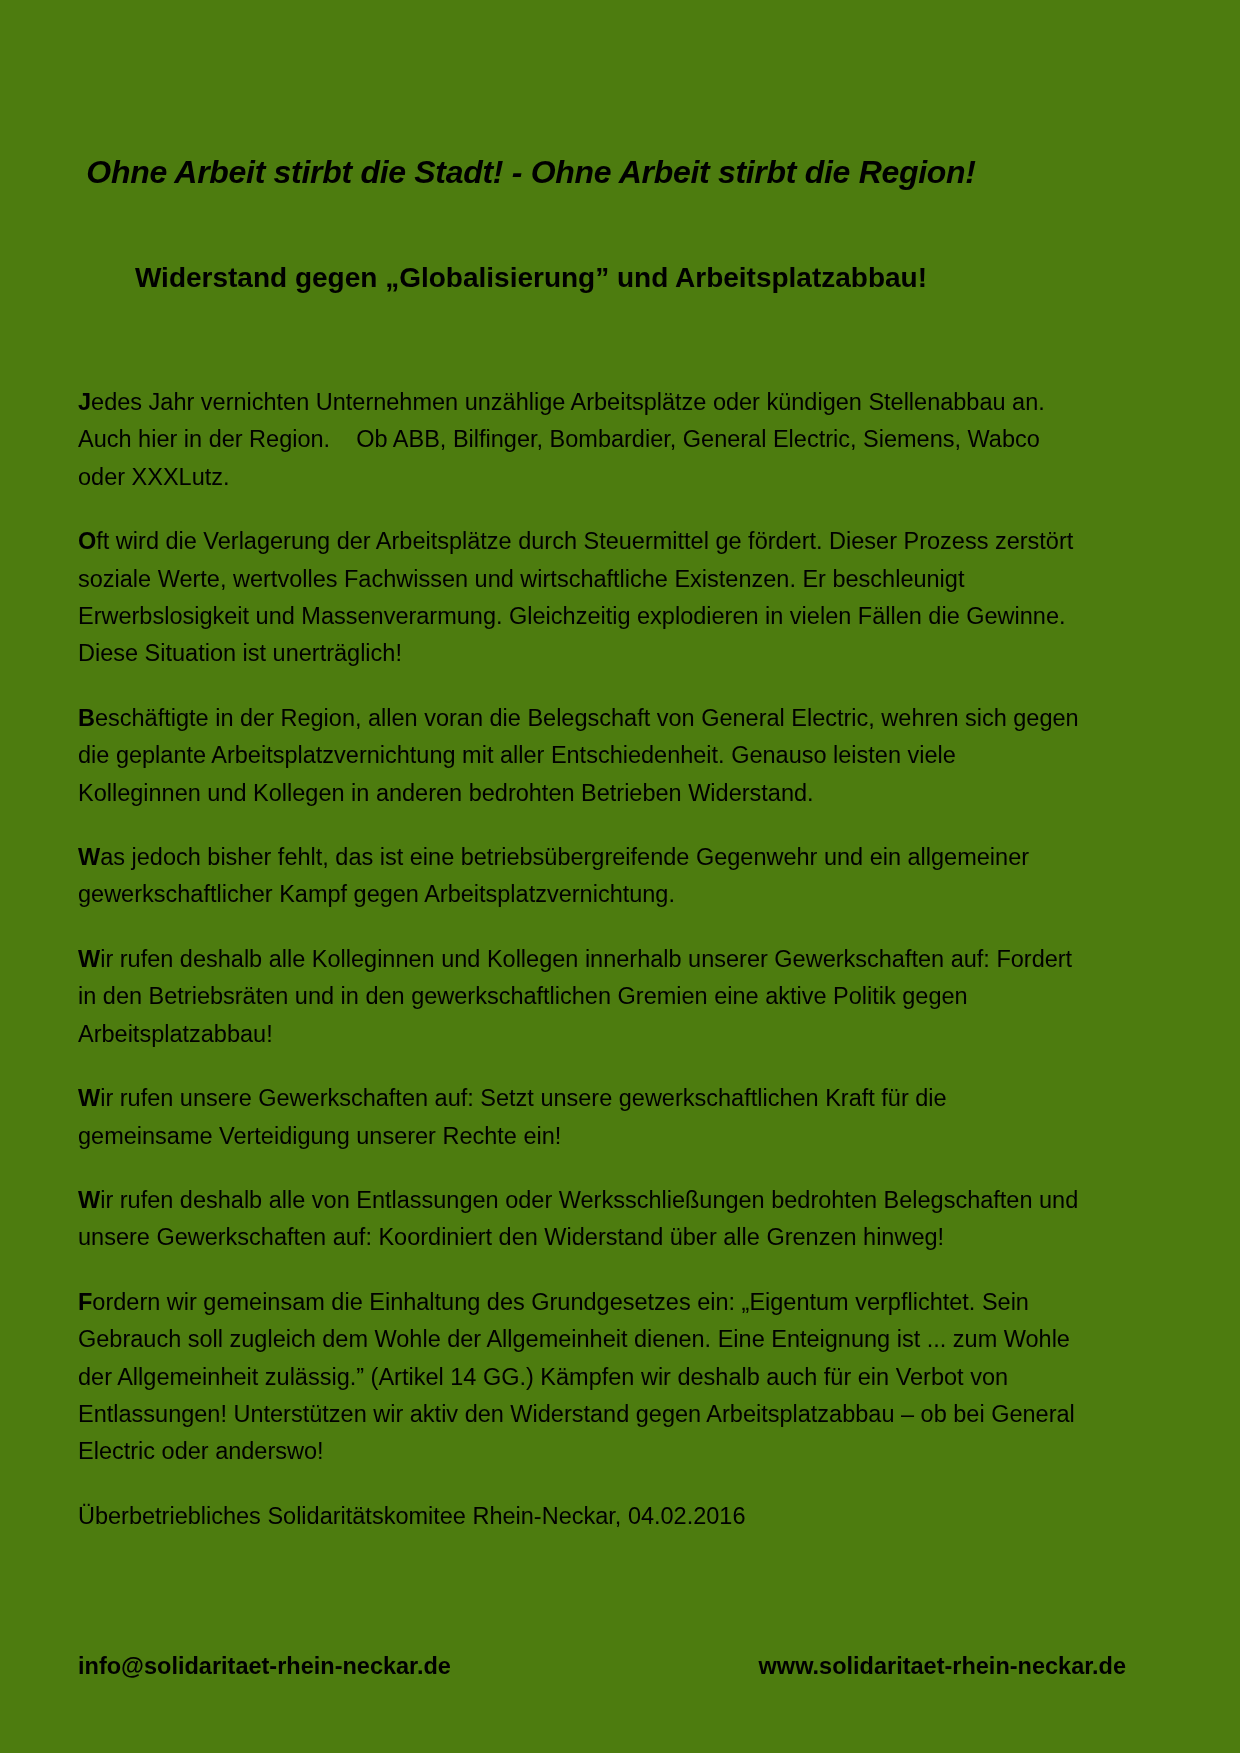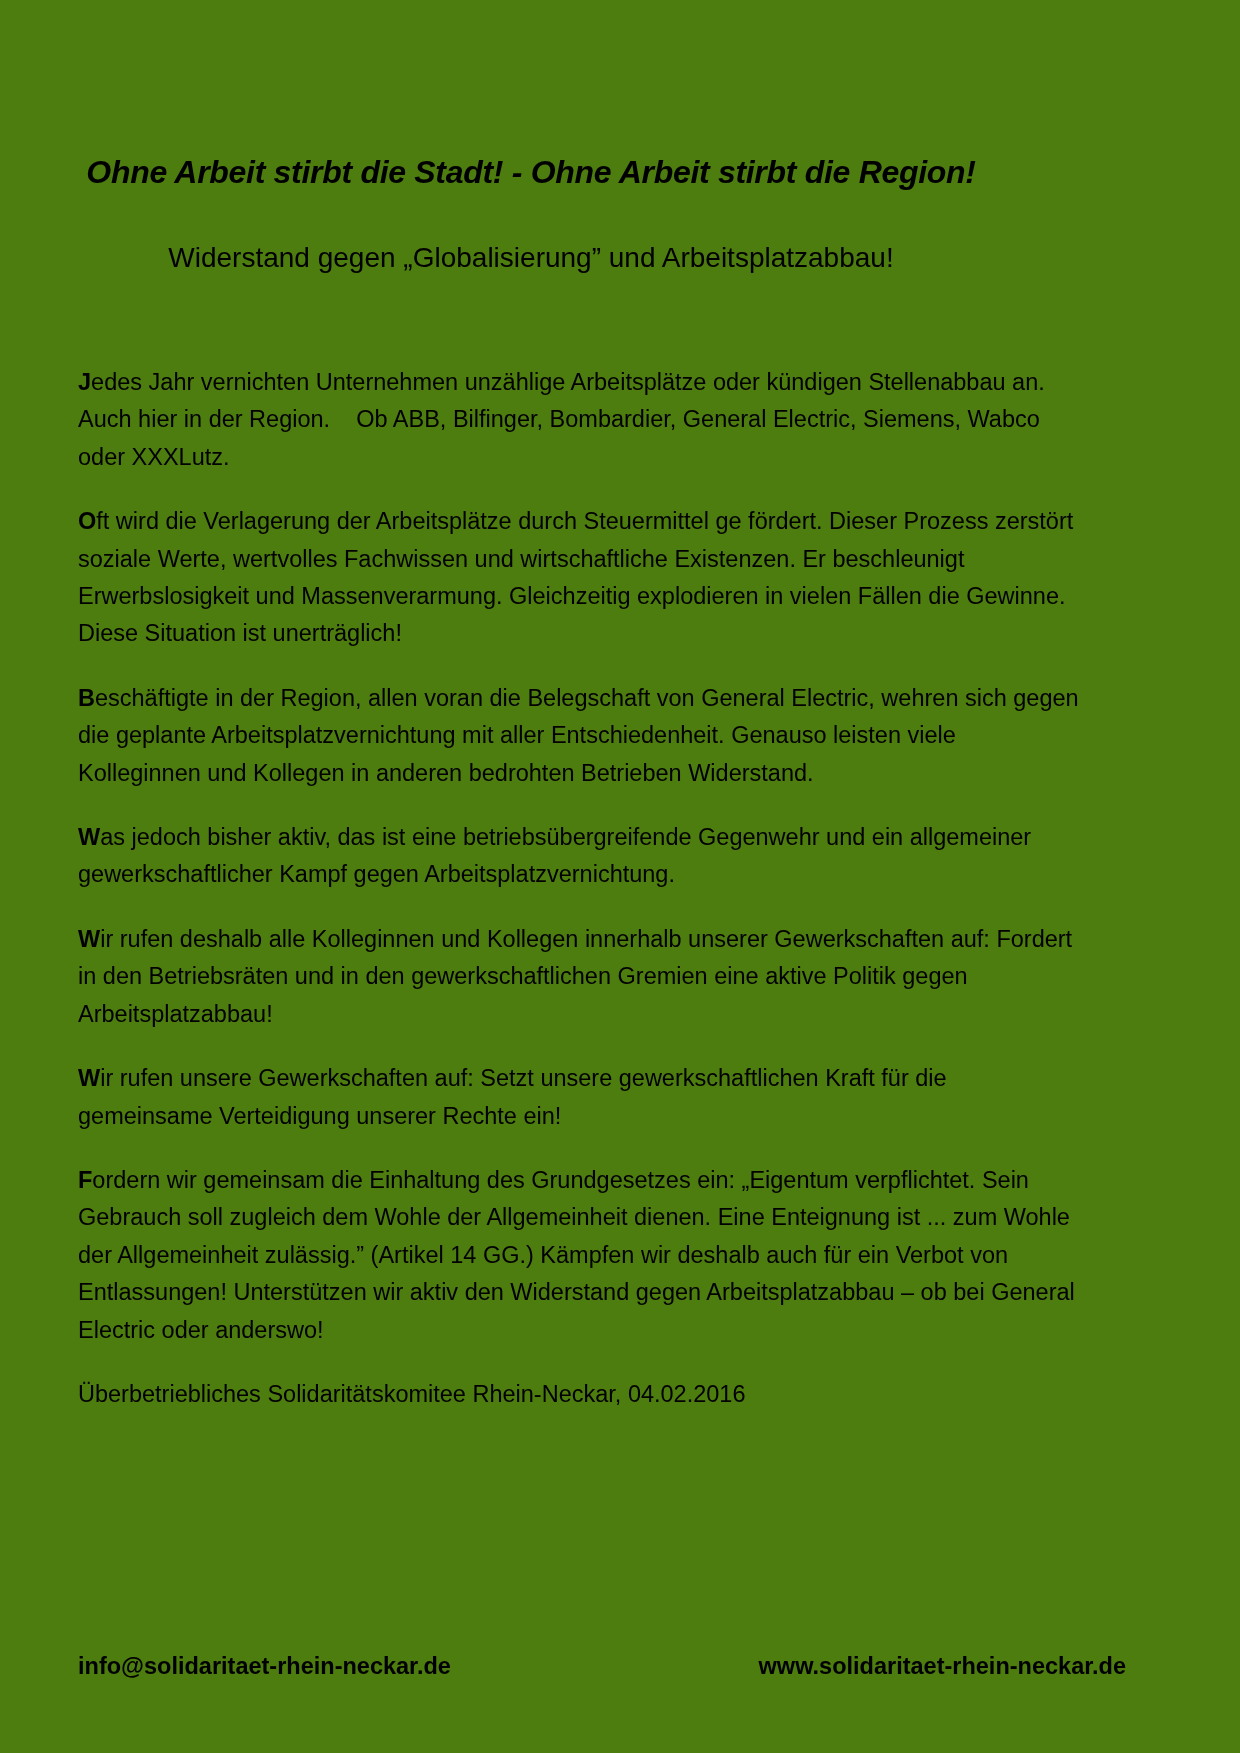--- a/index.html
+++ b/index.html
@@ -27,26 +27,26 @@
     width: 906px;
     text-align: center;
     font-size: 32px;
     line-height: 40px;
     font-weight: bold;
     font-style: italic;
     white-space: nowrap;
     letter-spacing: -0.3px;
   }
   .doc-subtitle {
-    margin-top: 48px;
+    margin-top: 68px;
     width: 906px;
     text-align: center;
     font-size: 28px;
     line-height: 36px;
-    font-weight: normal;
+    font-weight: bold;
   }
   .body-text {
     margin-top: 88px;
     width: 1005px;
   }
   .para {
     margin: 0 0 27px 0;
     font-size: 23.5px;
     line-height: 37.4px;
     letter-spacing: 0;
@@ -75,23 +75,24 @@
 <body>
 
 <div class="page">
   <div class="content">
     <div class="doc-title">Ohne Arbeit stirbt die Stadt! - Ohne Arbeit stirbt die Region!</div>
     <div class="doc-subtitle">Widerstand gegen „Globalisierung” und Arbeitsplatzabbau!</div>
     <div class="body-text">
         <p class="para">Jedes Jahr vernichten Unternehmen unzählige Arbeitsplätze oder kündigen Stellenabbau an. Auch hier in der Region.&nbsp;&nbsp;&nbsp; Ob ABB, Bilfinger, Bombardier, General Electric, Siemens, Wabco oder XXXLutz.</p>
         <p class="para">Oft wird die Verlagerung der Arbeitsplätze durch Steuermittel ge fördert. Dieser Prozess zerstört soziale Werte, wertvolles Fachwissen und wirtschaftliche Existenzen. Er beschleunigt Erwerbslosigkeit und Massenverarmung. Gleichzeitig explodieren in vielen Fällen die Gewinne. Diese Situation ist unerträglich!</p>
         <p class="para">Beschäftigte in der Region, allen voran die Belegschaft von General Electric, wehren sich gegen die geplante Arbeitsplatzvernichtung mit aller Entschiedenheit. Genauso leisten viele Kolleginnen und Kollegen in anderen bedrohten Betrieben Widerstand.</p>
-        <p class="para">Was jedoch bisher aktiv, das ist eine betriebsübergreifende Gegenwehr und ein allgemeiner gewerkschaftlicher Kampf gegen Arbeitsplatzvernichtung.</p>
+        <p class="para">Was jedoch bisher fehlt, das ist eine betriebsübergreifende Gegenwehr und ein allgemeiner gewerkschaftlicher Kampf gegen Arbeitsplatzvernichtung.</p>
         <p class="para">Wir rufen deshalb alle Kolleginnen und Kollegen innerhalb unserer Gewerkschaften auf: Fordert in den Betriebsräten und in den gewerkschaftlichen Gremien eine aktive Politik gegen Arbeitsplatzabbau!</p>
         <p class="para">Wir rufen unsere Gewerkschaften auf: Setzt unsere gewerkschaftlichen Kraft für die gemeinsame Verteidigung unserer Rechte ein!</p>
+        <p class="para">Wir rufen deshalb alle von Entlassungen oder Werksschließungen bedrohten Belegschaften und unsere Gewerkschaften auf: Koordiniert den Widerstand über alle Grenzen hinweg!</p>
         <p class="para">Fordern wir gemeinsam die Einhaltung des Grundgesetzes ein: „Eigentum verpflichtet. Sein Gebrauch soll zugleich dem Wohle der Allgemeinheit dienen. Eine Enteignung ist ... zum Wohle der Allgemeinheit zulässig.” (Artikel 14 GG.) Kämpfen wir deshalb auch für ein Verbot von Entlassungen! Unterstützen wir aktiv den Widerstand gegen Arbeitsplatzabbau – ob bei General Electric oder anderswo!</p>
       </div>
     <p class="signature">Überbetriebliches Solidaritätskomitee Rhein-Neckar, 04.02.2016</p>
   </div>
 
   <div class="footer">
     <span>info@solidaritaet-rhein-neckar.de</span>
     <span>www.solidaritaet-rhein-neckar.de</span>
   </div>
 </div>

